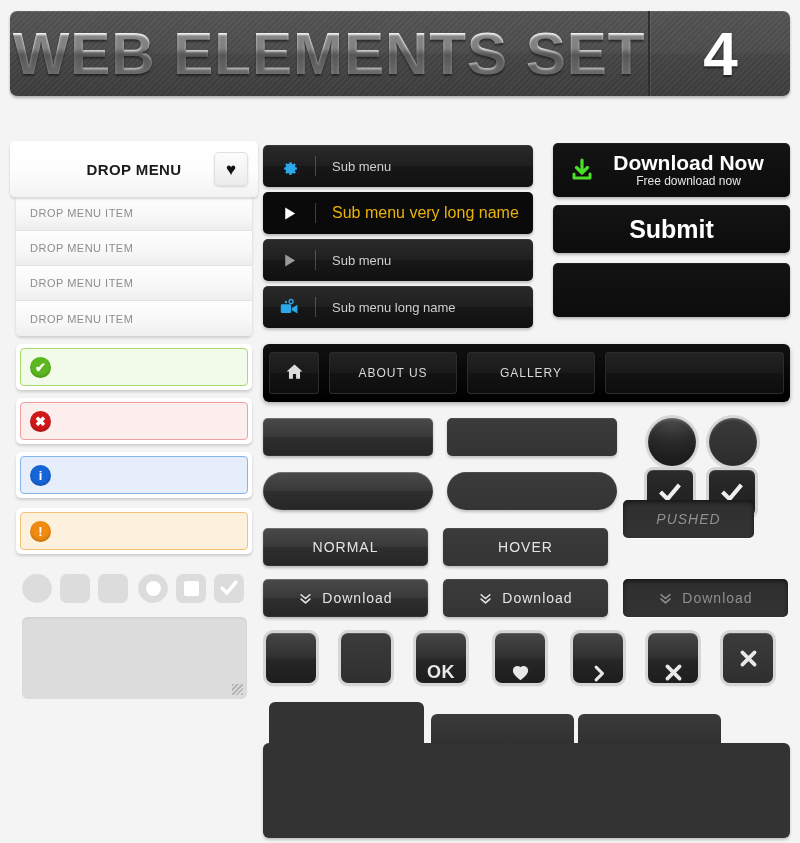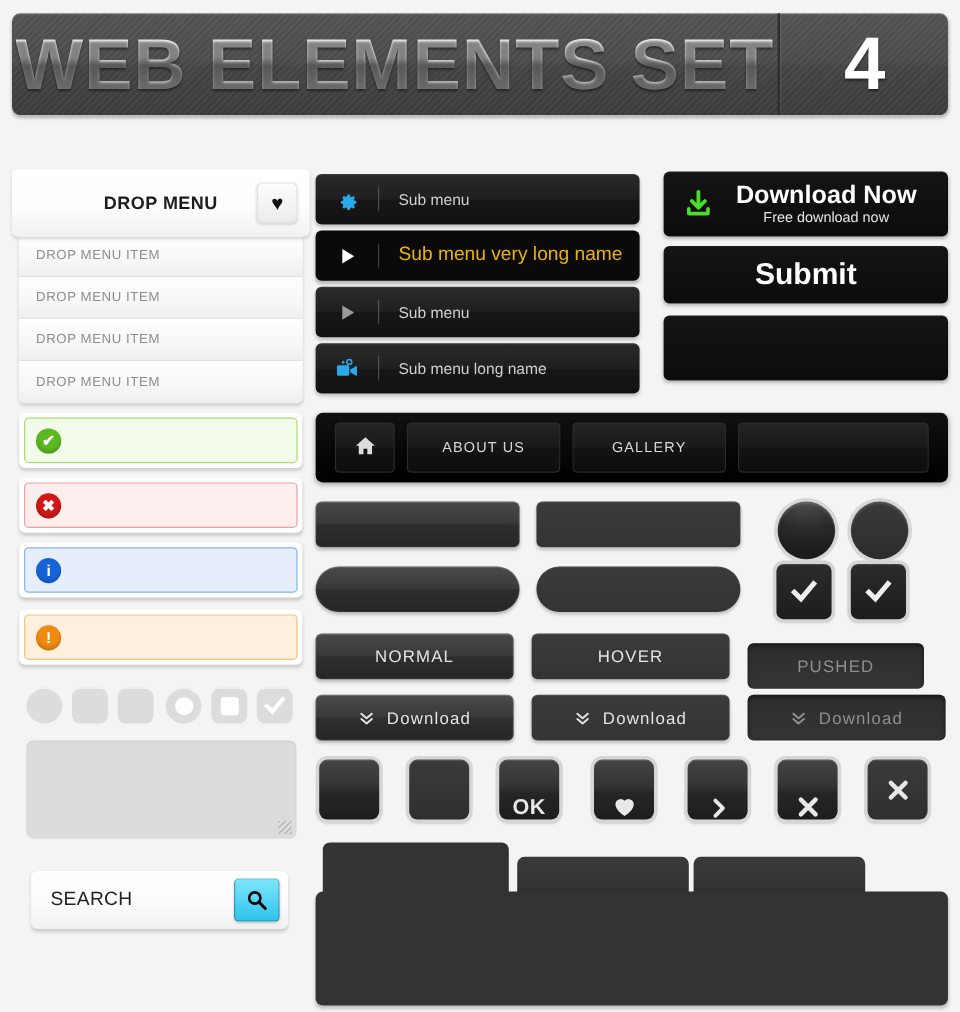--- a/index.html
+++ b/index.html
@@ -104,21 +104,21 @@
     display: flex; align-items: center; padding-left: 9px; }
   .alert-dot { width: 21px; height: 21px; border-radius: 50%;
     display:flex; align-items:center; justify-content:center;
     color:#fff; font-size: 13px; font-weight: bold; line-height:1;
     box-shadow: inset 0 -2px 3px rgba(0,0,0,.18); }
 
   
   .navbar { position: absolute; left: 263px; top: 344px; width: 527px; height: 58px;
     border-radius: 6px; background: linear-gradient(180deg,#111 0%,#000 100%);
     box-shadow: 0 2px 4px rgba(0,0,0,.3);
-    display:flex; align-items:center; padding: 0 16px; gap: 10px; }
+    display:flex; align-items:center; padding: 0 6px; gap: 10px; }
   .nav-tab { height: 42px; border-radius: 4px;
     background: linear-gradient(180deg,#242424 0%,#191919 50%,#131313 51%,#0d0d0d 100%);
     box-shadow: inset 0 0 0 1px #2c2c2c, 0 1px 2px rgba(0,0,0,.4);
     display:flex; align-items:center; justify-content:center;
     font-size: 12px; color: #d8d8d8; letter-spacing: 1px; }
   .nav-tab.home { width: 50px; }
   .nav-tab.w1 { width: 128px; }
   .nav-tab.w2 { width: 128px; }
   .nav-tab.w3 { flex: 1; }
 
@@ -369,21 +369,21 @@
       <path d="M4 12.5 L9.5 18 L20 5.5" stroke="#efefef" stroke-width="4.2" fill="none" stroke-linecap="square"></path>
     </svg>
   </div>
 
   <div class="bx dk-flat" style="left:443px; top:528px; width:165px; height:38px; border-radius:5px;">
     <span class="btn-label">HOVER</span>
   </div>
   <div class="bx dk" style="left:263px; top:528px; width:165px; height:38px; border-radius:5px;">
     <span class="btn-label">NORMAL</span>
   </div>
-  <div class="bx dk-pushed" style="left:623px; top:536px; width:147px; height:38px; border-radius:5px;">
+  <div class="bx dk-pushed" style="left:623px; top:500px; width:131px; height:38px; border-radius:5px;font-style:italic;">
     <span class="btn-label dim">PUSHED</span>
   </div>
 
   <div class="bx dk" style="left:263px; top:579px; width:165px; height:38px; border-radius:5px; gap:9px;">
     <svg width="15" height="15" viewBox="0 0 24 24" aria-hidden="true">
       <path d="M5 6 L12 12 L19 6 M5 13 L12 19 L19 13" stroke="#e4e4e4" stroke-width="2.6" fill="none" stroke-linecap="round" stroke-linejoin="round"></path>
     </svg>
     <span class="btn-label">Download</span>
   </div>
   <div class="bx dk-flat" style="left:443px; top:579px; width:165px; height:38px; border-radius:5px; gap:9px;">
@@ -445,29 +445,20 @@
         <svg width="20" height="20" viewBox="0 0 24 24">
           <path d="M4 12.5 L9.5 18 L20 5.5" stroke="#fff" stroke-width="4.2" fill="none" stroke-linecap="square"></path>
         </svg>
       </div>
     </div>
 
   <div class="textarea">
     <span class="resize-grip"></span>
   </div>
 
-  <div class="field" style="top:726px;">
-    <span class="field-label">SEARCH</span>
-    <span class="field-btn" style="background:linear-gradient(180deg,#7fe6fb,#2ec2ec);">
-      <svg width="20" height="20" viewBox="0 0 24 24" aria-hidden="true">
-        <circle cx="10" cy="10" r="5.6" stroke="#0b0b0b" stroke-width="2.6" fill="none"></circle>
-        <path d="M14.2 14.2 L20.5 20.5" stroke="#0b0b0b" stroke-width="3.1" stroke-linecap="round"></path>
-      </svg>
-    </span>
-  </div>
 
   <div class="tabpanel">
     <div class="tabstrip">
       <div class="tab active">
         <span></span>
       </div>
       <div class="tab t2">
         <span></span>
       </div>
       <div class="tab t3">

